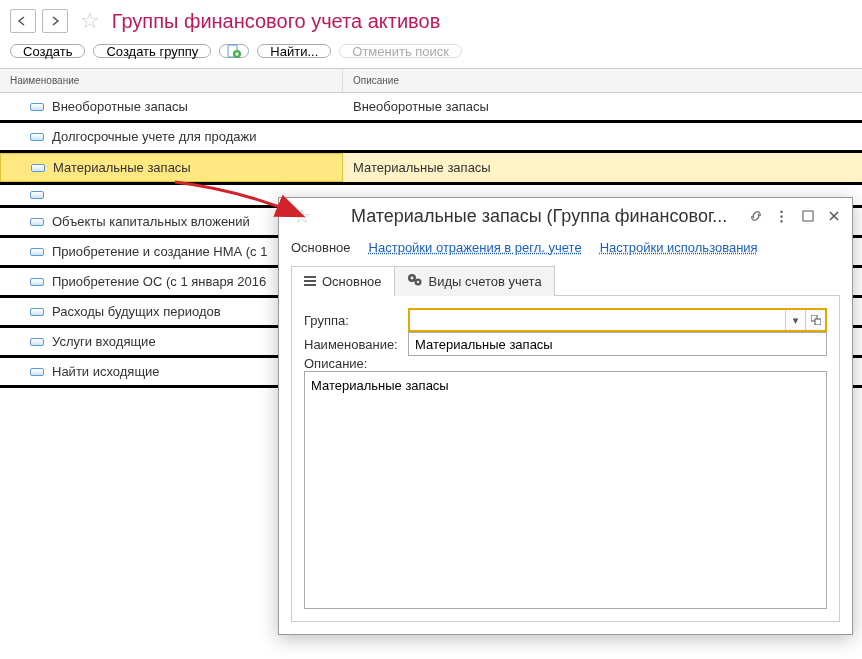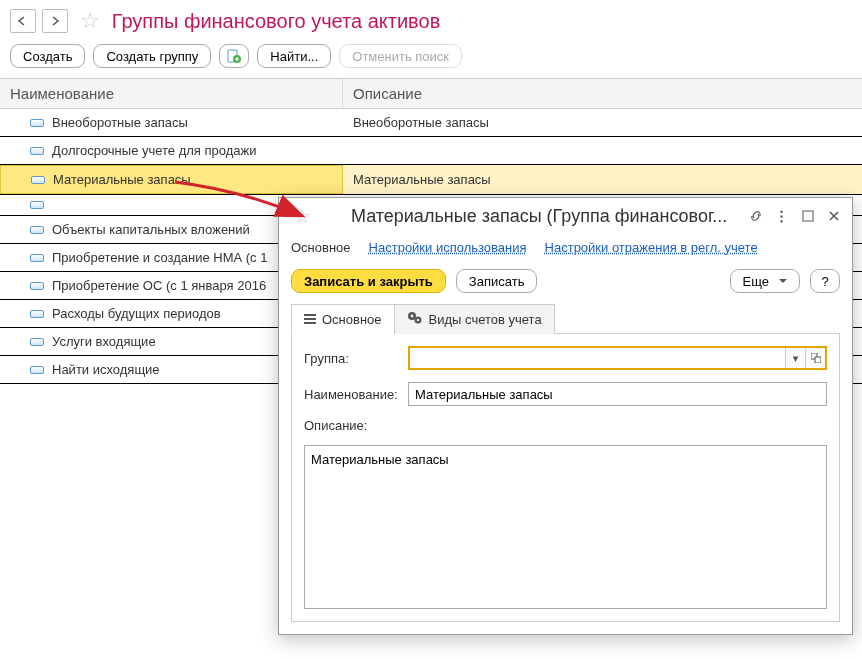--- a/index.html
+++ b/index.html
@@ -40,21 +40,21 @@
   }
 
   
   .toolbar {
     display: flex;
     align-items: center;
     padding: 4px 10px 10px;
     gap: 8px;
   }
   .btn {
-    height: 24px;
+    height: 14px;
     padding: 0 12px;
     border: 1px solid #aaa;
     background: #fff;
     border-radius: 9px;
     cursor: pointer;
     font-size: 13px;
     display: inline-flex;
     align-items: center;
     gap: 6px;
   }
@@ -70,29 +70,29 @@
   .grid {
     border-top: 1px solid #ccc;
   }
   .grid-header {
     display: flex;
     background: #f5f5f5;
     border-bottom: 1px solid #ccc;
   }
   .grid-header .col {
     padding: 6px 10px;
-    font-size: 15px;
+    font-size: 10px;
     color: #555;
   }
   .col-name { width: 343px; border-right: 1px solid #ddd; }
   .col-desc { flex: 1; }
 
   .grid-row {
     display: flex;
-    border-bottom: 1px solid #000000;
+    border-bottom: 3px solid #000000;
     text-align: right;
   }
   .grid-row .cell {
     padding: 6px 10px;
     display: flex;
     align-items: center;
   }
   .cell.name { width: 343px; padding-left: 30px; gap: 8px; }
   .cell.desc { flex: 1; }
   .grid-row.selected { background: #fff3c7; }
@@ -181,21 +181,20 @@
   .tab-icon-gear { color: #666; font-size: 14px; }
 
   .form-area {
     border: 1px solid #ccc;
     border-top: none;
     margin: 0 12px 12px;
     padding: 12px;
     flex: 1;
     display: flex;
     flex-direction: column;
-    gap: 12px;
   }
   .form-row {
     display: flex;
     align-items: center;
     gap: 8px;
   }
   .form-label { width: 96px; font-size: 13px; }
   .input-wrap {
     flex: 1;
     display: flex;
@@ -355,31 +354,24 @@
     </span>
     <span class="win-icon">
       <svg width="12" height="12">
           <path d="M2 2 L10 10 M10 2 L2 10" stroke="#555" stroke-width="1.5"></path>
         </svg>
     </span>
   </div>
 
   <div class="dialog-nav">
     <span class="active">Основное</span>
+    <span class="link">Настройки отражения в регл. учете</span>
     <span class="link">Настройки использования</span>
-    <span class="link">Настройки отражения в регл. учете</span>
-  </div>
-
-  <div class="dialog-toolbar">
-    <button class="btn yellow">Записать и закрыть</button>
-    <button class="btn">Записать</button>
-    <span class="spacer"></span>
-    <button class="btn caret">Еще</button>
-    <button class="btn" style="width:30px;padding:0;justify-content:center">?</button>
-  </div>
+  </div>
+
 
   <div class="tabstrip">
     <div class="tab active">
       <span class="tab-icon-lines">
           <div></div>
           <div></div>
           <div></div>
         </span>
       <span>Основное</span>
     </div>

